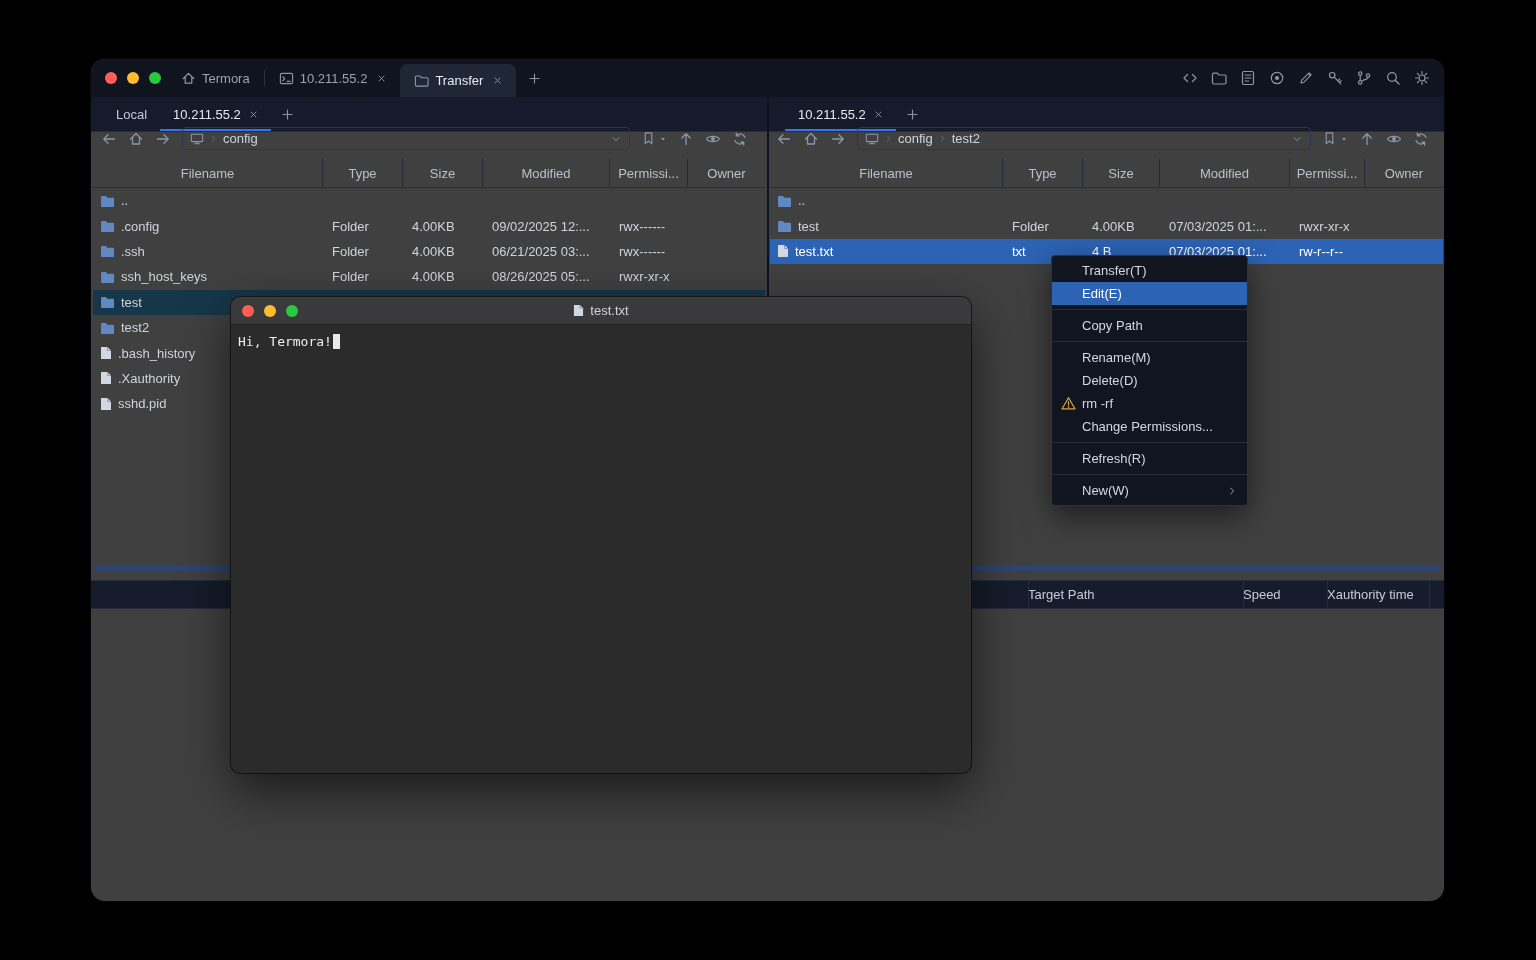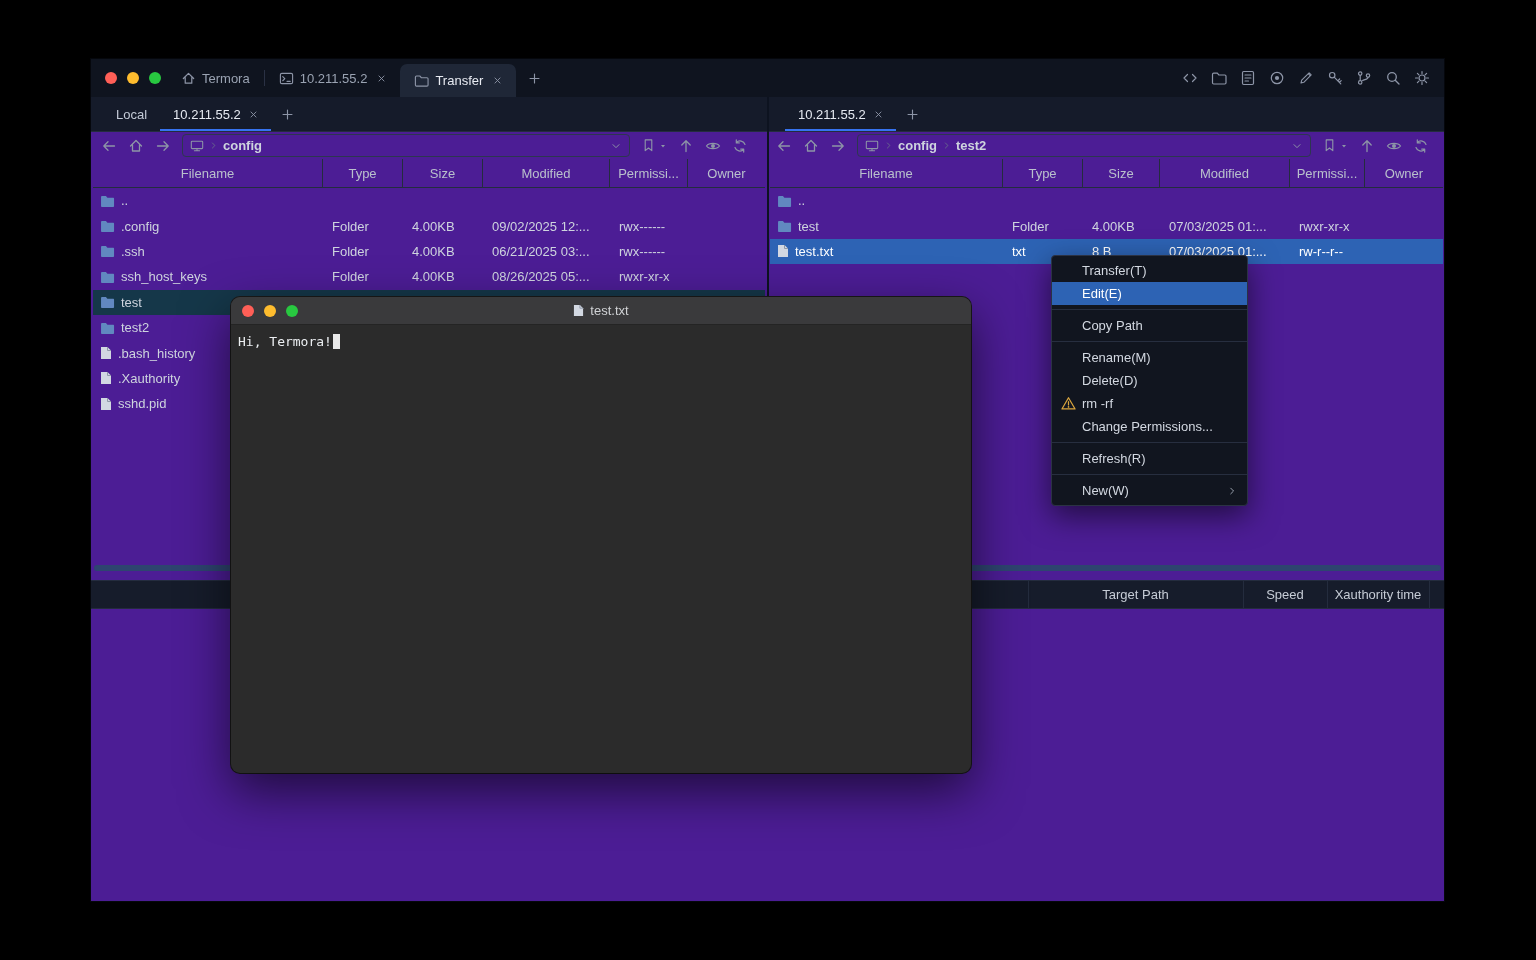--- a/index.html
+++ b/index.html
@@ -3,21 +3,21 @@
 <meta charset="utf-8">
 <style>
   html,body { margin:0; padding:0; }
   body {
     width:1536px; height:960px; background:#000; position:relative;
     font-family:"Liberation Sans", sans-serif; overflow:hidden;
   }
   svg { display:block; }
   .app {
     position:absolute; left:91px; top:59px; width:1353px; height:842px;
-    background:#4c1d95; border-radius:0; overflow:hidden;
+    background:#404040; border-radius:14px; overflow:hidden;
     box-shadow:0 0 0 1px #05070c;
   }
   
   .titlebar {
     position:absolute; left:0; top:0; right:0; height:38px;
     background:#0f141f; display:flex; align-items:stretch;
   }
   .lights { display:flex; align-items:center; gap:10px; padding-left:14px; width:62px; }
   .light { width:12px; height:12px; border-radius:50%; }
   .light.red{ background:#ff5f57; } .light.yellow{ background:#febc2e; } .light.green{ background:#28c840; }
@@ -42,21 +42,21 @@
     position:absolute; left:0; top:38px; right:0; height:34px;
     border-bottom:1px solid #242c3e; background:#151b2a;
   }
   .ptabs { position:absolute; top:0; height:34px; display:flex; align-items:stretch; padding-left:12px; }
   .ptabs-left { left:0; } .ptabs-right { left:682px; }
   .ptab { display:flex; align-items:center; gap:6px; padding:0 13px; color:#c3cad6; font-size:13px; }
   .ptab.active { color:#e6eaf2; box-shadow:inset 0 -2px 0 #3673f0; }
   .ptab .tab-close { margin-left:2px; }
   .pnewtab { display:flex; align-items:center; padding:0 10px; color:#8d95a7; }
   
-  .toolbar { position:absolute; left:0; top:72px; right:0; height:29px;font-weight:bold; }
+  .toolbar { position:absolute; left:0; top:65px; right:0; height:29px; }
   .tool-group { position:absolute; top:0; height:29px; display:flex; align-items:center; gap:11px; }
   .tg-left { left:10px; } .tg-right { left:685px; }
   .icon-btn { color:#8d95a7; display:flex; align-items:center; justify-content:center; }
   .pathbar {
     height:23px; border:1px solid #2d3650; border-radius:4px;
     display:flex; align-items:center; gap:5px; padding:0 7px; box-sizing:border-box;
     color:#ced4de; font-size:13px;
   }
   .pathbar .crumb-sep { color:#6d7689; display:flex; }
   .pathbar .spacer { flex:1; }
@@ -85,21 +85,21 @@
   .hscroll {
     position:absolute; left:3px; top:506px; width:1347px; height:6px;
     background:#2e4470; border-radius:3px;
   }
   
   .transfer-header {
     position:absolute; left:0; top:521px; right:0; height:27px;
     background:#161c2b; border-top:1px solid #242c3e; border-bottom:1px solid #242c3e;
     font-size:13px; color:#c6ccd6;
   }
-  .th-col { position:absolute; top:0; height:27px; line-height:27px; text-align:center; overflow:hidden; white-space:nowrap; }
+  .th-col { position:absolute; top:0; height:27px; line-height:27px; overflow:hidden; white-space:nowrap; }
   .th-div { position:absolute; top:0; width:1px; height:27px; background:#242c3e; }
   
   .editor {
     position:absolute; left:140px; top:238px; width:740px; height:476px;
     background:#2b2b2b; border-radius:9px; z-index:5;
     box-shadow:0 18px 50px rgba(0,0,0,.6), 0 0 0 1px #1a1a1a;
   }
   .editor-titlebar {
     height:27px; background:#3a3a3c; border-radius:9px 9px 0 0;
     display:flex; align-items:center; position:relative; border-bottom:1px solid #242424;
@@ -661,21 +661,21 @@
         <div></div>
     </div>
     <div class="prow sel-active">
       <div class="cname">
           <svg width="12" height="14">
             <use href="#i-file"></use>
           </svg>
           <span>test.txt</span>
         </div>
       <div>txt</div>
-        <div>8 B</div>
+        <div>4 B</div>
         <div>07/03/2025 01:...</div>
         <div>rw-r--r--</div>
         <div></div>
     </div>
   </div>
 
   <div class="vdivider"></div>
   <div class="hscroll"></div>
 
   <div class="transfer-header">

